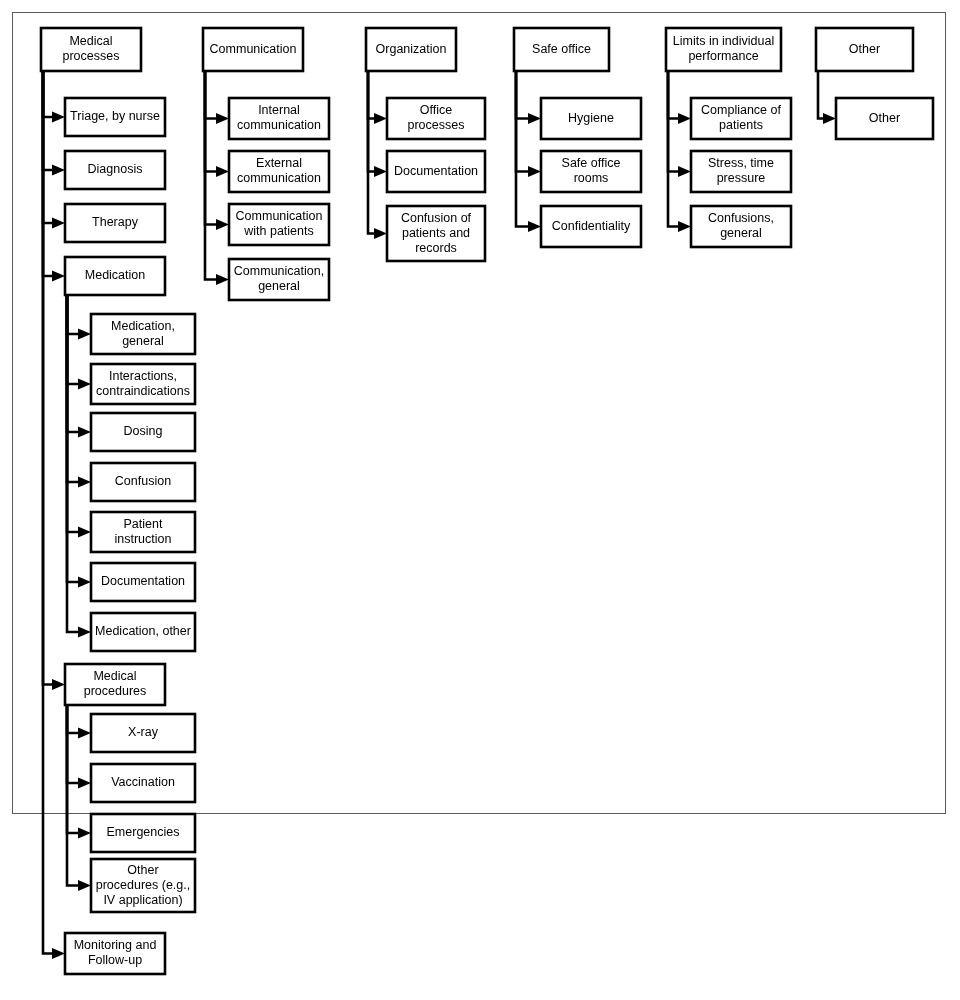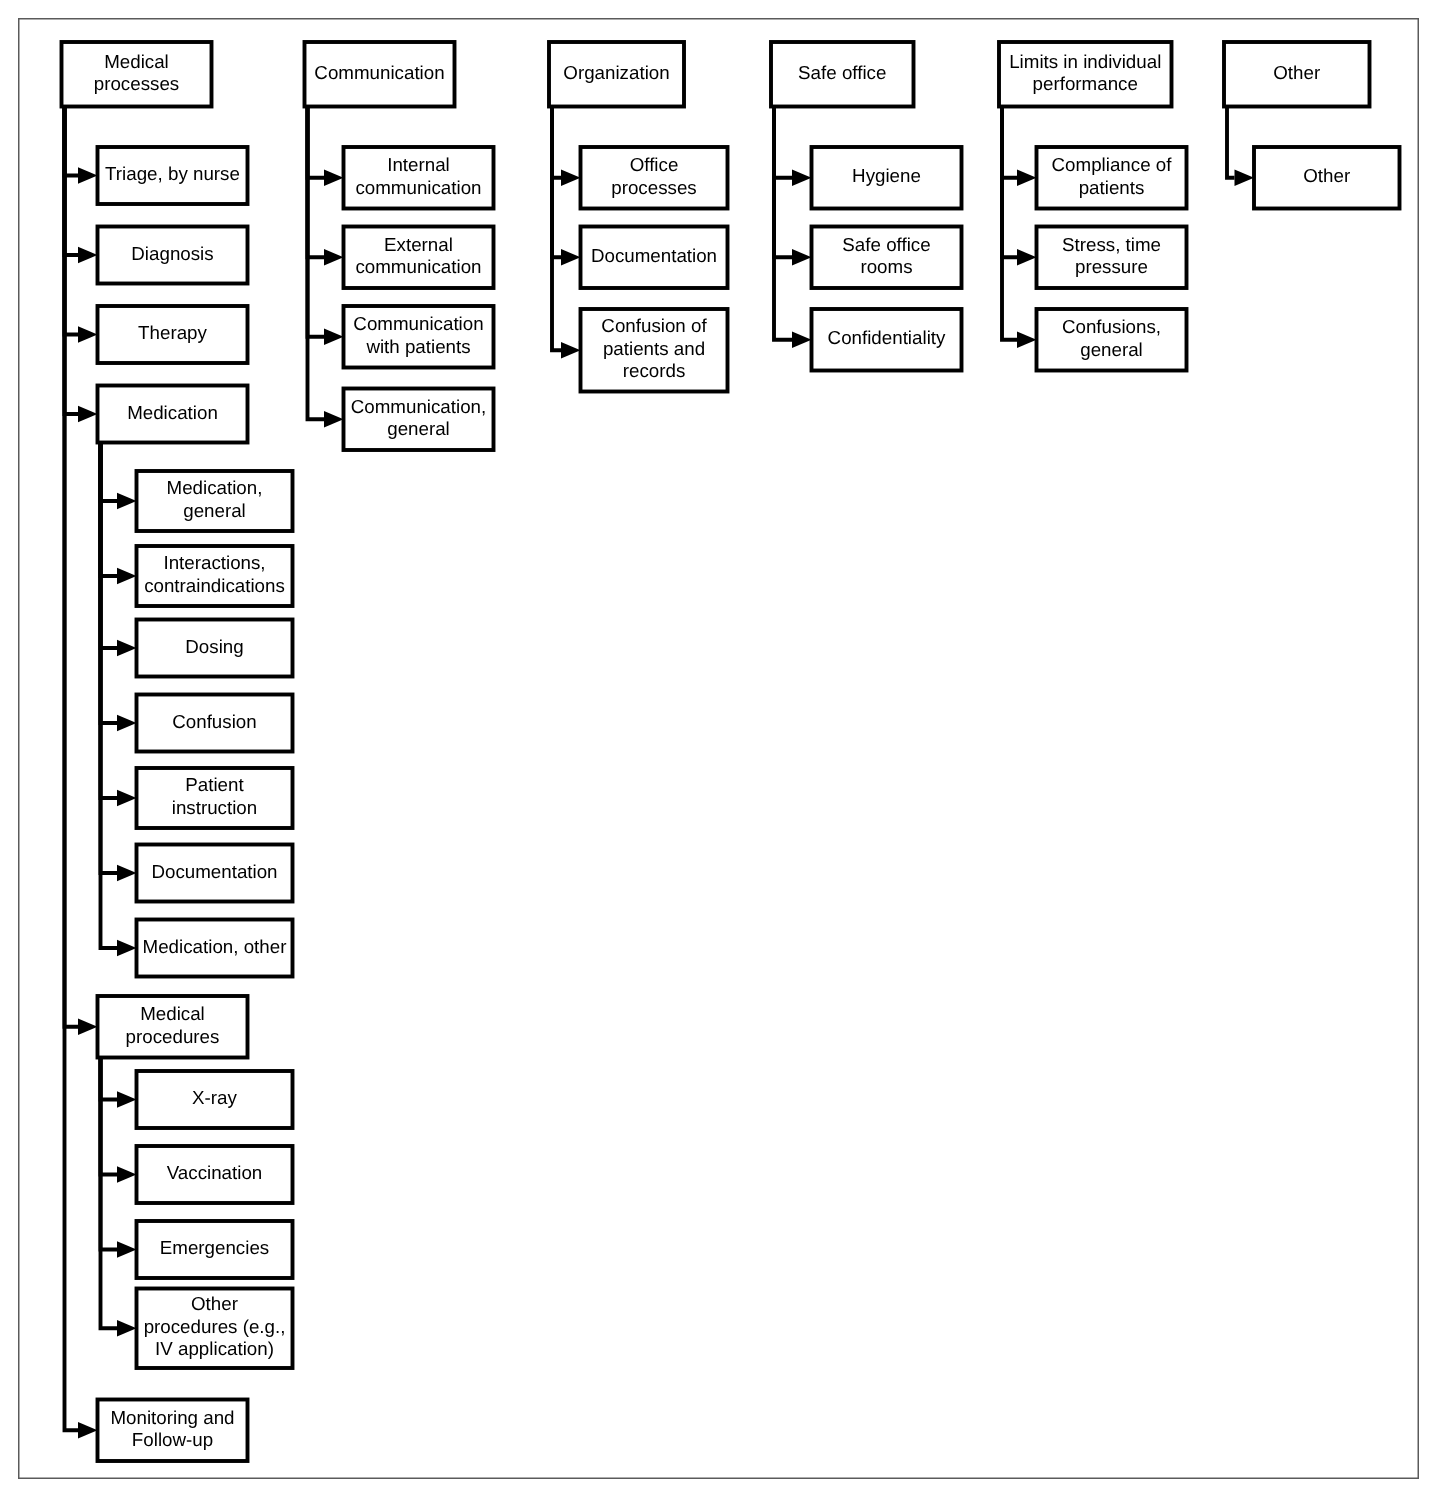--- a/index.html
+++ b/index.html
@@ -13,21 +13,21 @@
     height: 1000px;
     background: #ffffff;
     font-family: "Liberation Sans", sans-serif;
     overflow: hidden;
   }
   #frame {
     position: absolute;
     left: 12px;
     top: 12px;
     width: 934px;
-    height: 974px;
+    height: 802px;
     border: 1px solid #5a5a5a;
     box-sizing: border-box;
     background: #ffffff;
   }
   #diagram-svg {
     position: absolute;
     left: 0;
     top: 0;
   }
   .node-box rect {

